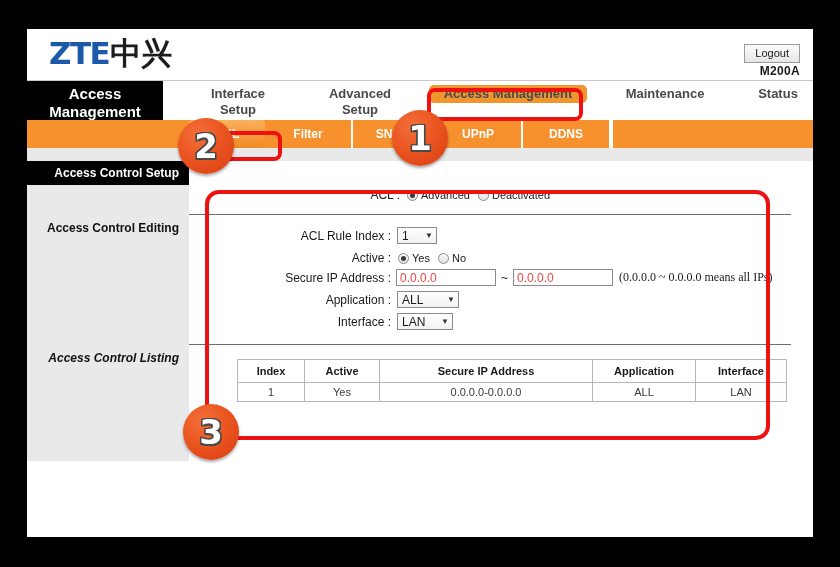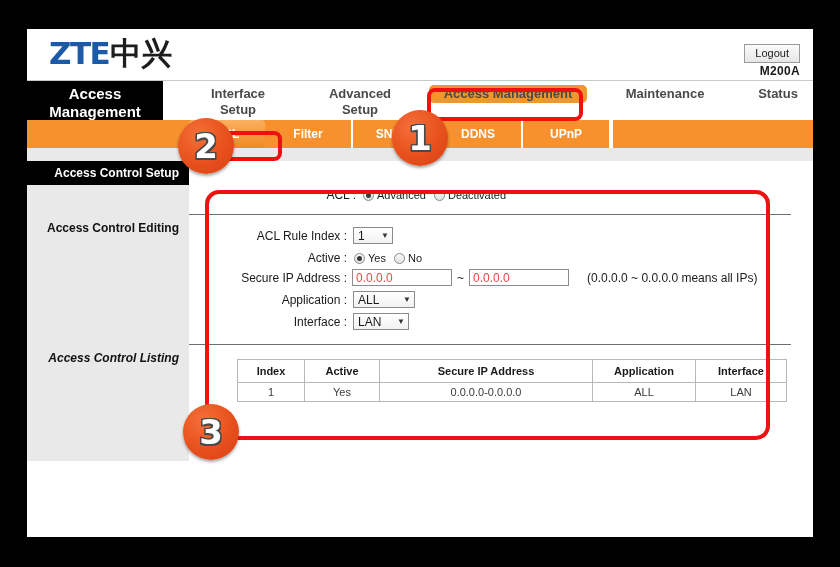--- a/index.html
+++ b/index.html
@@ -208,21 +208,21 @@
     position: absolute;
     left: 0px;
     right: 22px;
     height: 0;
     border-top: 1px solid #6f6f6f;
   }
   #hr1 { top: 53px; }
   #hr2 { top: 183px; }
 
   .frow { position: absolute; display: flex; align-items: center; }
-  .flabel { text-align: right; color: #1a1a1a; font-size: 12px; }
+  .flabel { text-align: right; color: #1a1a1a; font-size: 12px; padding-left: 44px; }
 
   input[type=text].ipbox {
     border: 1px solid #8b8b8b;
     height: 17px;
     font-size: 12px;
     font-family: "Liberation Sans", sans-serif;
     color: #ef4444;
     padding: 0 3px;
     box-sizing: border-box;
     background: #ffffff;
@@ -369,22 +369,22 @@
         <div class="navitem" id="nav-access">Access Management</div>
         <div class="navitem" id="nav-maint">Maintenance</div>
         <div class="navitem" id="nav-status">Status</div>
       </div>
     </div>
 
     <div id="subnav">
       <div class="sub active" id="sub-acl">ACL</div>
       <div class="sub" id="sub-filter">Filter</div>
       <div class="sub" id="sub-snmp">SNMP</div>
+      <div class="sub" id="sub-upnp">UPnP</div>
       <div class="sub" id="sub-ddns">DDNS</div>
-      <div class="sub" id="sub-upnp">UPnP</div>
       <div class="sub" id="sub-end"></div>
     </div>
 
     <div id="gap"></div>
 
     <div id="bodyarea">
 
       <div id="sidebar">
         <div class="side-title">Access Control Setup</div>
         <div class="side-label" id="side-editing">Access Control Editing</div>
@@ -417,21 +417,21 @@
           <span class="rlabel">Yes</span>
           <span class="radio" style="margin-left:8px;"></span>
           <span class="rlabel">No</span>
         </div>
 
         <div class="frow" style="left:0px; top:108px;">
           <span class="flabel" style="width:158px;">Secure IP Address :</span>
           <input type="text" class="ipbox" style="width: 100px; margin-left: 5px;" value="0.0.0.0">
           <span style="margin:0 5px; font-size:12px;">~</span>
           <input type="text" class="ipbox" style="width: 100px;" value="0.0.0.0">
-          <span style="margin-left:18px; font-size:12px; color:#1a1a1a;">(0.0.0.0 ~ 0.0.0.0 means all IPs)</span>
+          <span style="margin-left:6px; font-size:12px; color:#1a1a1a;font-family:Liberation Serif, serif;">(0.0.0.0 ~ 0.0.0.0 means all IPs)</span>
         </div>
 
         <div class="frow" style="left:0px; top:130px;">
           <span class="flabel" style="width:158px;">Application :</span>
           <span class="selbox" style="width:62px; margin-left:6px;">
             <span>ALL</span>
             <span class="arr">▼</span>
           </span>
         </div>
 

